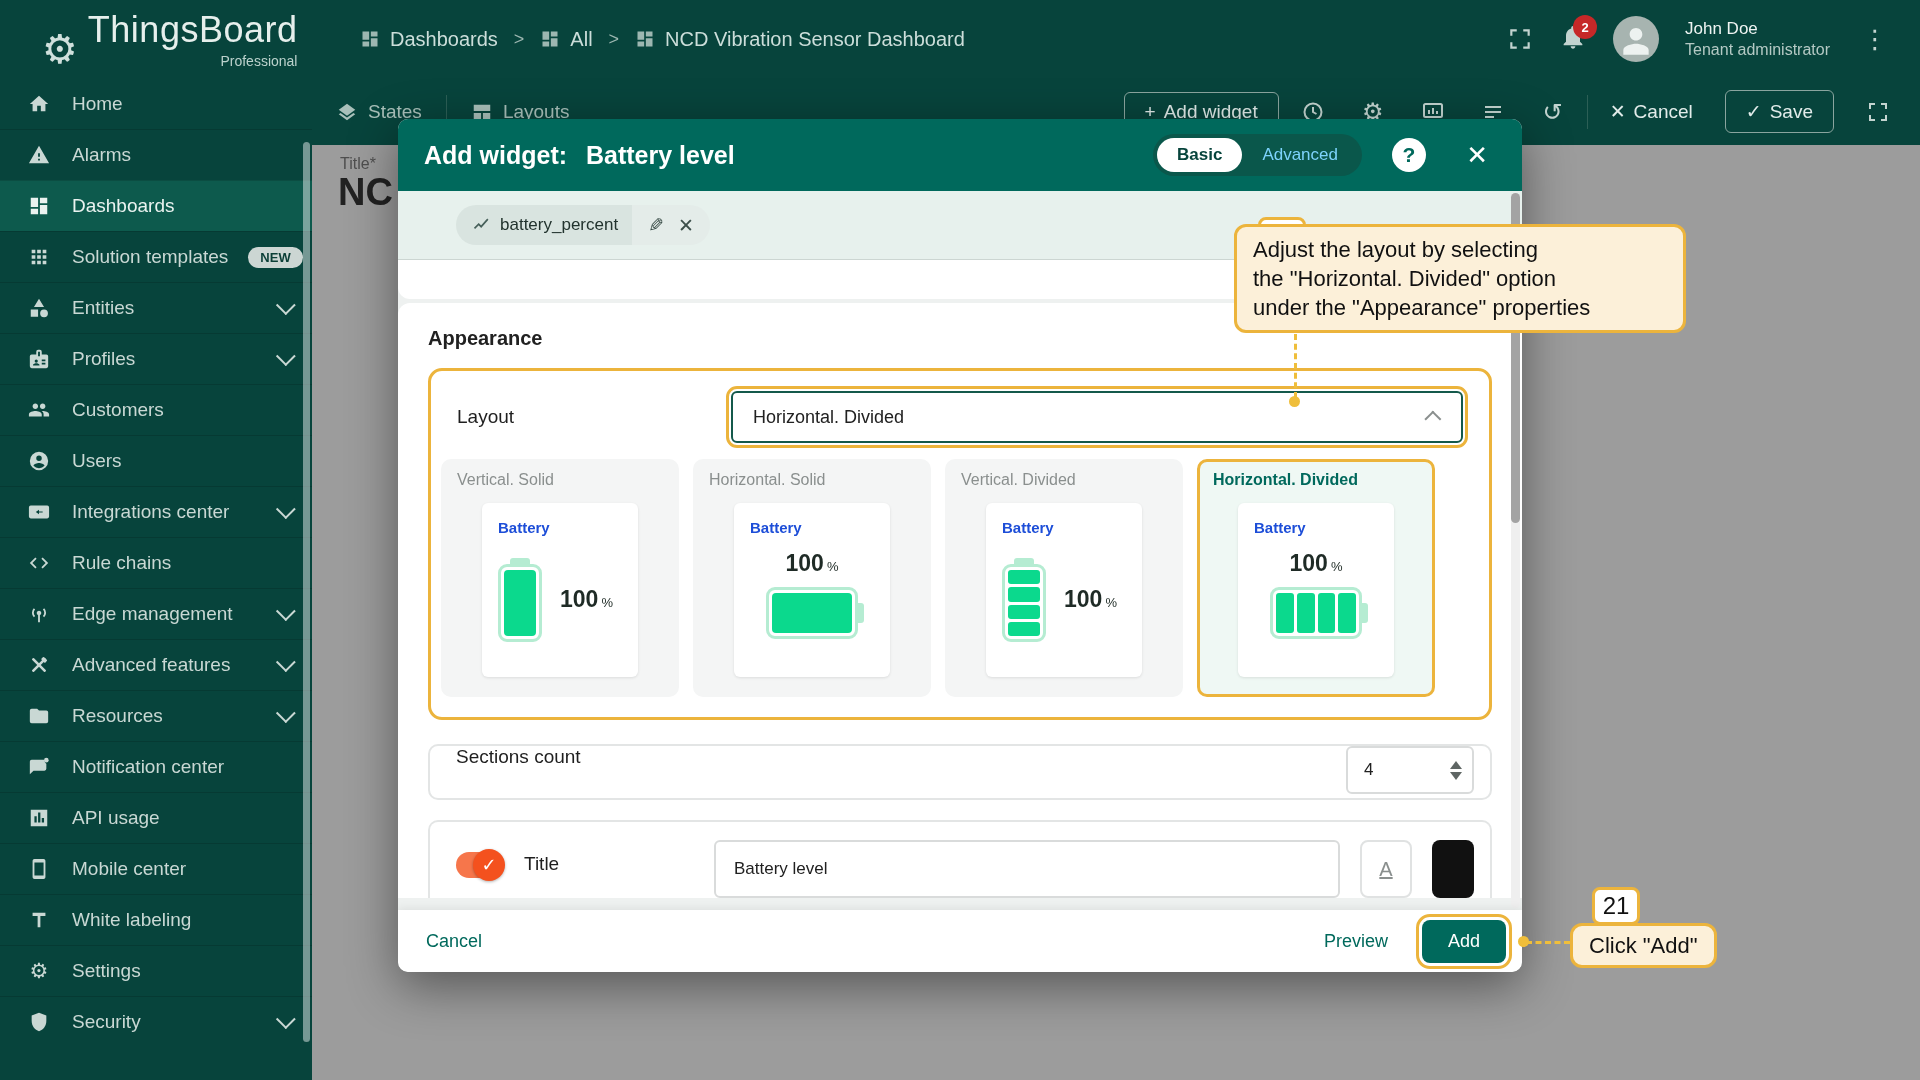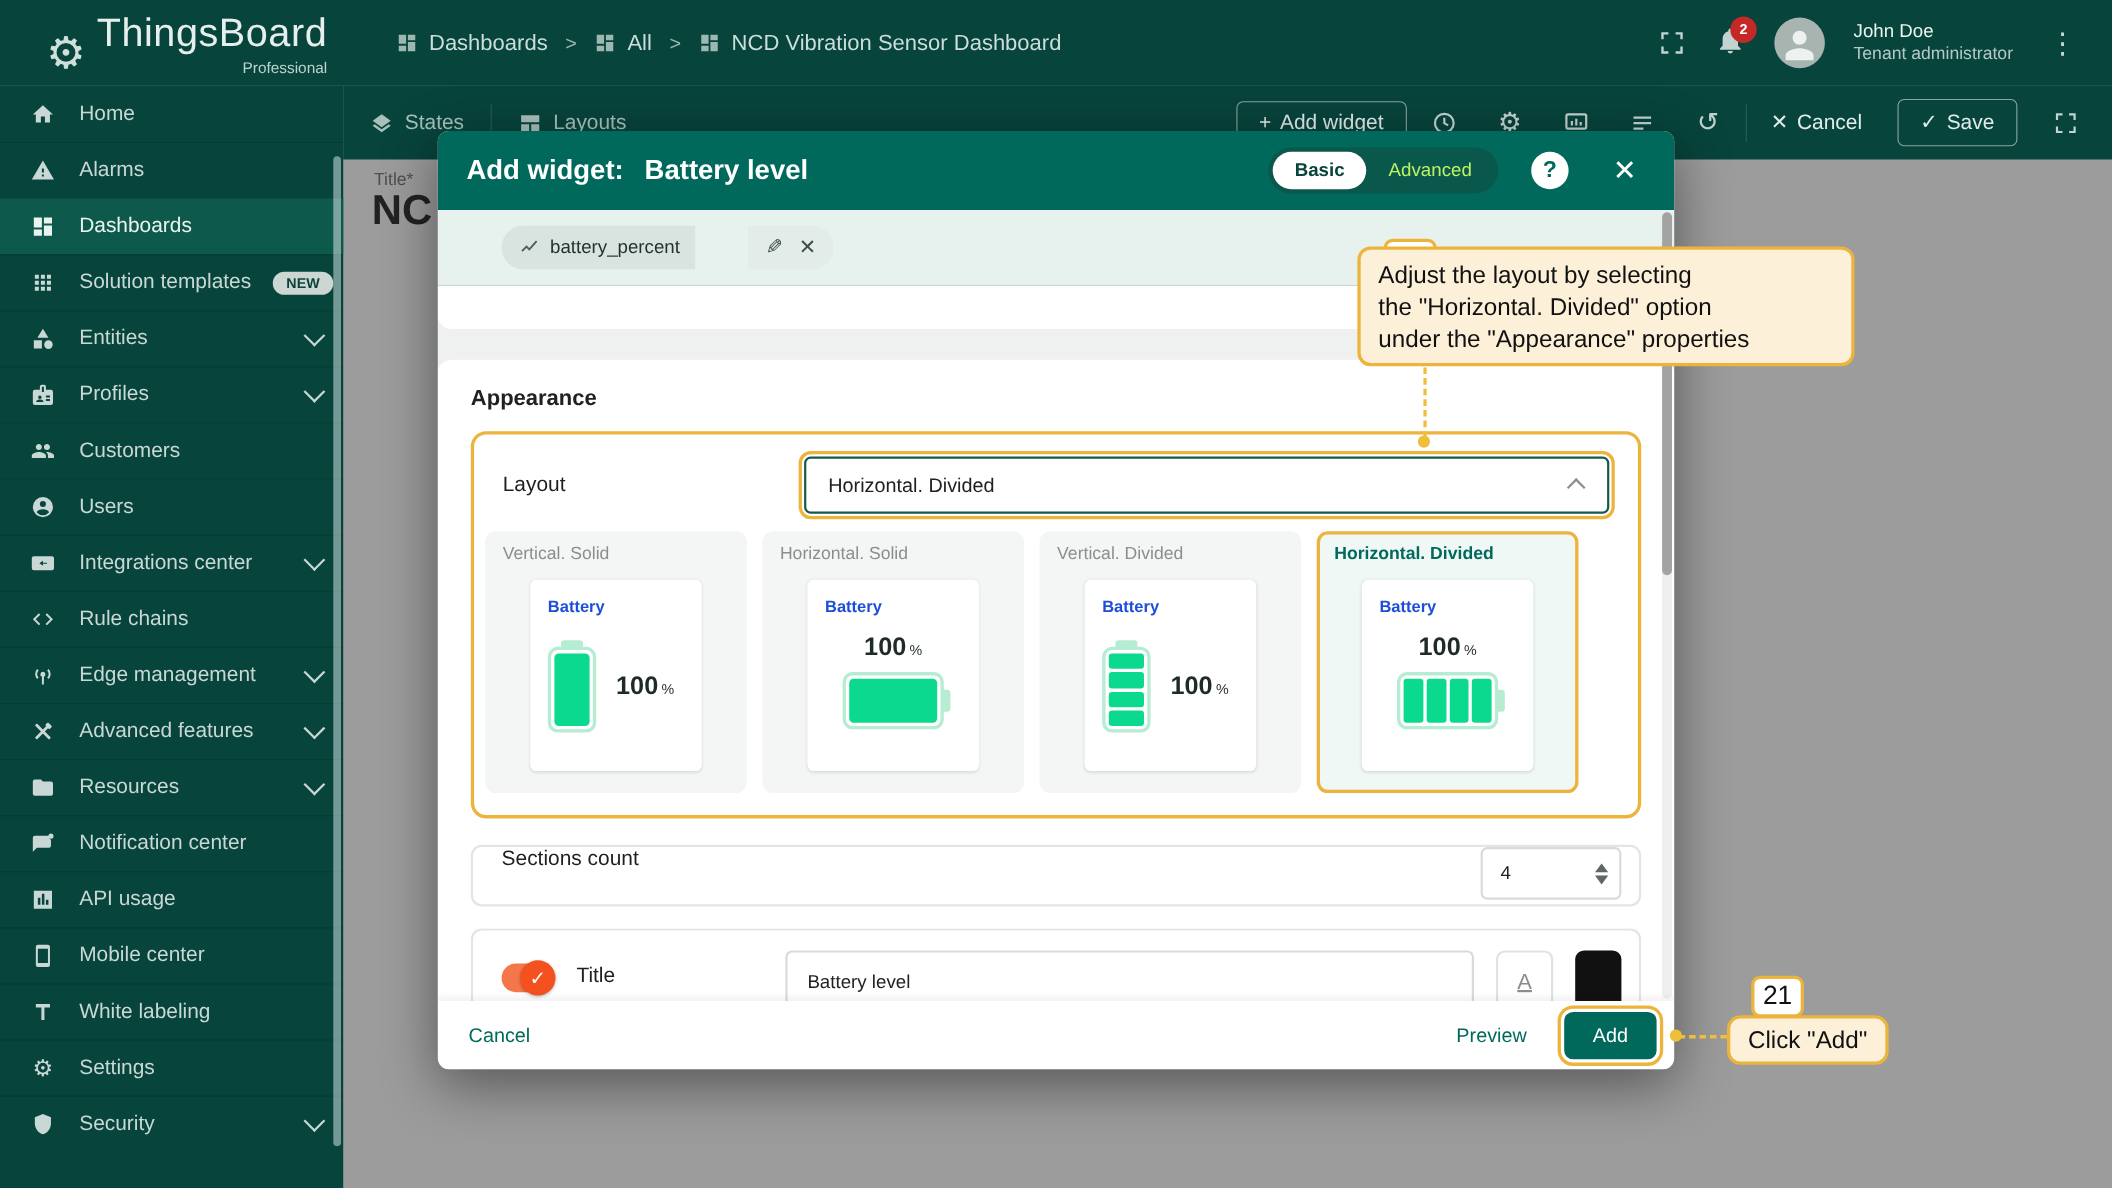--- a/index.html
+++ b/index.html
@@ -73,37 +73,37 @@
   .cv-donut { position:absolute; left:12px; top:60px; width:150px; height:150px; border-radius:50%; border:30px solid #a3bed6; }
   .cv-dot { position:absolute; left:36px; top:196px; width:46px; height:46px; border-radius:50%; background:#2f7cc0; }
 
   
   .modal { position:absolute; left:398px; top:119px; width:1124px; height:853px; background:#eef1f0;
     border-radius:10px; box-shadow:0 14px 50px rgba(0,0,0,.45); z-index:30; overflow:hidden; }
   .m-header { position:absolute; left:0; top:0; width:100%; height:72px; background:#00695C; display:flex; align-items:center; padding:0 26px; }
   .m-title { color:#fff; font-size:25px; font-weight:600; }
   .m-title .widget { margin-left:12px; }
   .m-tabs { position:absolute; right:160px; display:flex; background:#0a574b; border-radius:22px; padding:4px; }
-  .m-tab { font-size:17px; padding:7px 20px; border-radius:18px; color:#bef264; }
+  .m-tab { font-size:17px; padding:7px 20px; border-radius:18px; color:#7dd3fc; }
   .m-tab.sel { background:#fff; color:#07443C; font-weight:bold; }
   .m-help { position:absolute; right:96px; width:34px; height:34px; border-radius:50%; background:#fff; color:#00695C;
     font-weight:bold; font-size:21px; display:flex; align-items:center; justify-content:center; }
   .m-close { position:absolute; right:34px; color:#fff; font-size:26px; }
 
   .m-body { position:absolute; left:0; top:72px; width:100%; height:719px; background:#eef1f0; }
   .ds-card { background:#fff; border-radius:0 0 12px 12px; height:108px; overflow:hidden; }
   .ds-chiprow { background:#e7f1ed; height:69px; display:flex; align-items:center; padding-left:58px; border-bottom:1px solid #ccd6d2; }
-  .chip { display:flex; align-items:center; height:40px; border-radius:20px; overflow:hidden; font-size:17px; color:#22332e;gap:48px; }
+  .chip { display:flex; align-items:center; height:40px; border-radius:20px; overflow:hidden; font-size:17px; color:#22332e; }
   .chip-main { background:#d9e4e0; display:flex; align-items:center; gap:8px; height:100%; padding:0 14px 0 16px; }
   .chip-main svg { width:20px; height:20px; stroke:#47605a; fill:none; stroke-width:2; }
   .chip-actions { background:#e4ece9; display:flex; align-items:center; gap:14px; height:100%; padding:0 16px; color:#3c4f4a; }
   .chip-actions .pencil { font-size:19px; transform:scaleX(-1); }
   .chip-actions .x { font-size:19px; }
 
-  .ap-card { background:#fff; border-radius:12px 12px 0 0; margin-top:28px; height:595px; padding:24px 30px 0; overflow:hidden; }
+  .ap-card { background:#fff; border-radius:12px 12px 0 0; margin-top:4px; height:595px; padding:24px 30px 0; overflow:hidden; }
   .ap-heading { font-size:20px; font-weight:600; color:#212121; margin-bottom:18px; }
   .yellow-group { border:3px solid #ECB43C; border-radius:14px; padding:0 0 20px; }
   .layout-row { display:flex; align-items:center; padding:20px 26px 16px; }
   .layout-label { width:274px; font-size:19px; color:#1f1f1f; }
   .layout-select { flex:1; height:52px; border:2px solid #14594b; outline:3px solid #ECB43C; outline-offset:2px;
     border-radius:6px; background:#fff; display:flex; align-items:center; justify-content:space-between; padding:0 20px; }
   .layout-value { font-size:18px; color:#212121; }
   .chev-up { width:12px; height:12px; border-left:2px solid #8a8f8e; border-top:2px solid #8a8f8e; transform:rotate(45deg) translateY(3px); }
 
   .opt-row { display:flex; gap:14px; padding:0 10px; }

